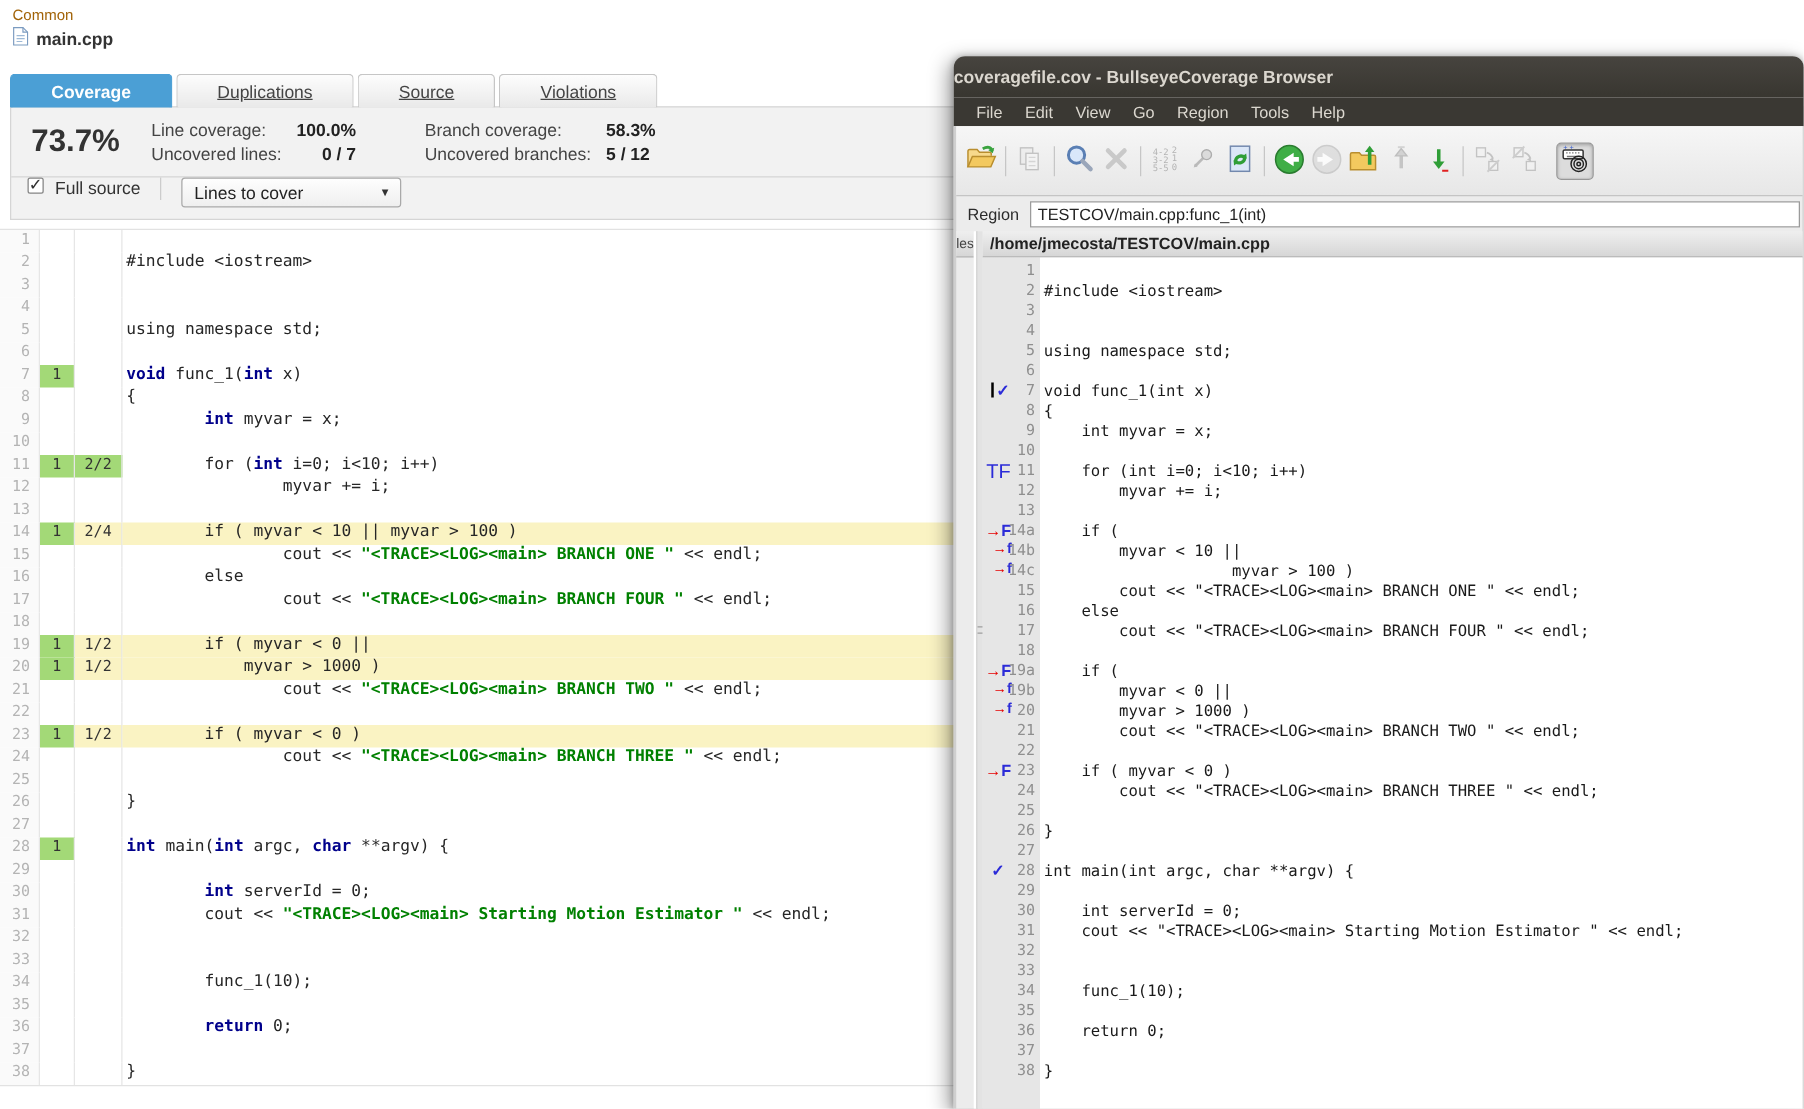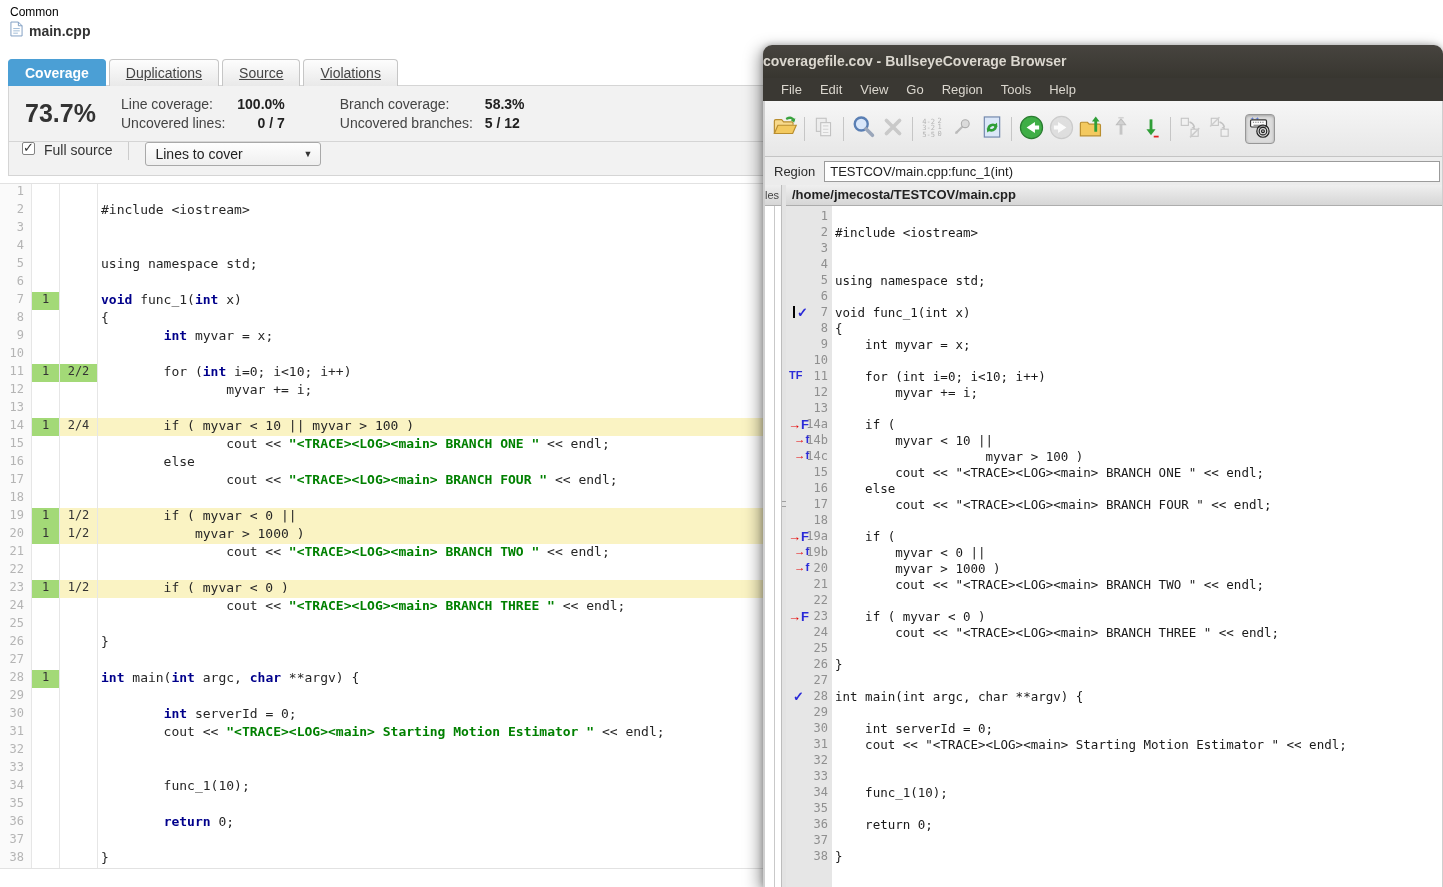--- a/index.html
+++ b/index.html
@@ -4,26 +4,26 @@
 <style>
   * { box-sizing: border-box; }
   html,body { margin:0; padding:0; }
   body {
     width:1443px; height:887px; position:relative; overflow:hidden;
     background:#ffffff; font-family:"Liberation Sans", sans-serif;
   }
 
   
   .page { position:absolute; inset:0; }
-  .crumb { position:absolute; left:10px; top:5px; font-size:12px; color:#000000; }
+  .crumb { position:absolute; left:10px; top:5px; font-size:12px; color:#a16207; }
   .ftitle { position:absolute; left:10px; top:21px; display:flex; align-items:center; gap:6px;
             font-size:14px; font-weight:bold; color:#333; }
 
   .tabs { position:absolute; left:8px; top:59px; display:flex; gap:3px; align-items:flex-end; z-index:2; }
-  .tab { height:27px; line-height:26px; padding:0 16px; font-size:14px; color:#444;
+  .tab { height:27px; line-height:26px; padding:0 32px; font-size:14px; color:#444;
          border:1px solid #c6c6c6; border-bottom:none; border-radius:4px 4px 0 0;
          background:linear-gradient(#fdfdfd,#e9e9e9); }
   .tab .tlabel { text-decoration:underline; }
   .tab.active { background:#4b9fd5; border-color:#4b9fd5; color:#fff; font-weight:bold; }
   .tab.active .tlabel { text-decoration:none; }
 
   .panel { position:absolute; left:8px; top:85px; right:0; border:1px solid #d5d5d5; background:#f2f2f2; }
   .stats { display:flex; align-items:center; padding:10px 0 10px 8px; }
   .bigpct { width:104px; font-size:25px; font-weight:bold; color:#333; padding-left:8px; }
   .sgrid { display:grid; grid-template-columns:auto auto; column-gap:12px; row-gap:3px;
@@ -69,40 +69,40 @@
           background:linear-gradient(#f6f6f6,#e7e7e7); border-bottom:1px solid #c4c4c4; }
   .tbtn { width:30px; height:30px; flex:none; display:flex; align-items:center; justify-content:center; }
   .tbtn.pressed { border:1px solid #979797; border-radius:4px; background:#dcdcdc;
                   box-shadow:inset 0 1px 3px rgba(0,0,0,.28); margin-left:10px; }
   .tsep { width:1px; height:24px; background:#c6c6c6; margin:0 4px; flex:none; }
   .regionrow { height:28px; flex:none; display:flex; align-items:center; padding:0 2px 0 0; }
   .regionlbl { font-size:13px; color:#2b2b2b; padding:0 9px; }
   .regioninput { flex:1; height:21px; border:1px solid #9b9b9b; font:13px "Liberation Sans",sans-serif;
                  color:#222; padding:0 5px; background:#fff; outline:none; }
   .main { flex:1; display:flex; min-height:0; }
-  .lstrip { width:17px; flex:none; display:flex; flex-direction:column; border-right:1px solid #bdbdbd; }
+  .lstrip { width:17px; flex:none; display:flex; flex-direction:row; border-right:1px solid #bdbdbd; }
   .lstrip-hdr { height:21px; flex:none; background:linear-gradient(#efefef,#d6d6d6); border-bottom:1px solid #b0b0b0;
                 font-size:11px; color:#444; line-height:21px; overflow:hidden; white-space:nowrap; }
   .lstrip-body { flex:1; background:linear-gradient(90deg,#fff 9px,#c9c9c9 9px,#c9c9c9 10px,#fff 10px); }
   .split { width:4px; flex:none; background:#e3e3e3; position:relative; }
   .split::before { content:""; position:absolute; top:45%; left:0; width:4px; height:4px;
                    border-top:1px solid #9f9f9f; border-bottom:1px solid #9f9f9f; }
   .src { flex:1; display:flex; flex-direction:column; min-width:0; }
   .src-hdr { height:21px; flex:none; background:linear-gradient(#efefef,#d6d6d6); border-bottom:1px solid #adadad;
              font-size:13px; font-weight:bold; color:#222; line-height:20px; padding-left:6px; }
   #bse-code { flex:1; padding-top:3px; overflow:hidden;
               background:linear-gradient(90deg,#e6e6e6 46px,#ffffff 46px); }
   .brow { display:flex; height:16px; line-height:16px; font:12.5px "DejaVu Sans Mono", monospace; color:#1a1a1a; }
   .bgut { width:46px; flex:none; position:relative; }
   .bnum { position:absolute; right:4px; top:0; color:#8f8f8f; font-size:12px; }
   .bcode { flex:1; white-space:pre; padding-left:3px; }
   .bmark { position:absolute; left:2px; top:0; height:16px; font-family:"Liberation Sans",sans-serif; white-space:nowrap; }
   .bmark .arr { color:#e60000; font-weight:bold; }
   .bmark .ltr { color:#2b2bd8; font-weight:bold; }
-  .bmark.mTF { color:#2b2bd8; font-weight:bold; font-size:11px; left:3px; }
+  .bmark.mTF { color:#2b2bd8; font-weight:normal; font-size:16px; left:3px; }
   .bmark.mF { font-size:13px; }
   .bmark.mf { left:8px; font-size:11.5px; }
   .bmark .chk { color:#2b2bd8; font-weight:bold; font-size:13px; }
   .bmark.mC { left:7px; }
   .caret { display:inline-block; width:2px; height:12px; background:#000; margin-right:2px; vertical-align:-1px; }
 </style>
 </head>
 <body>
 
 <div class="page">

